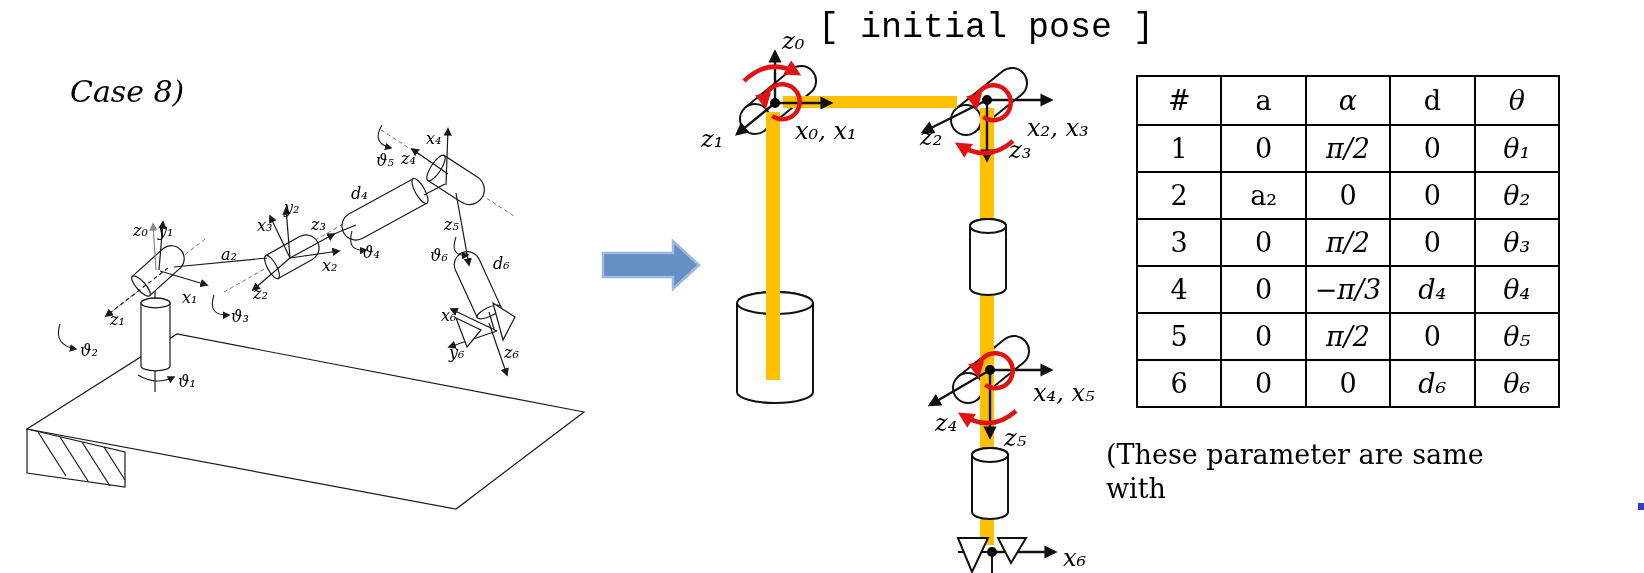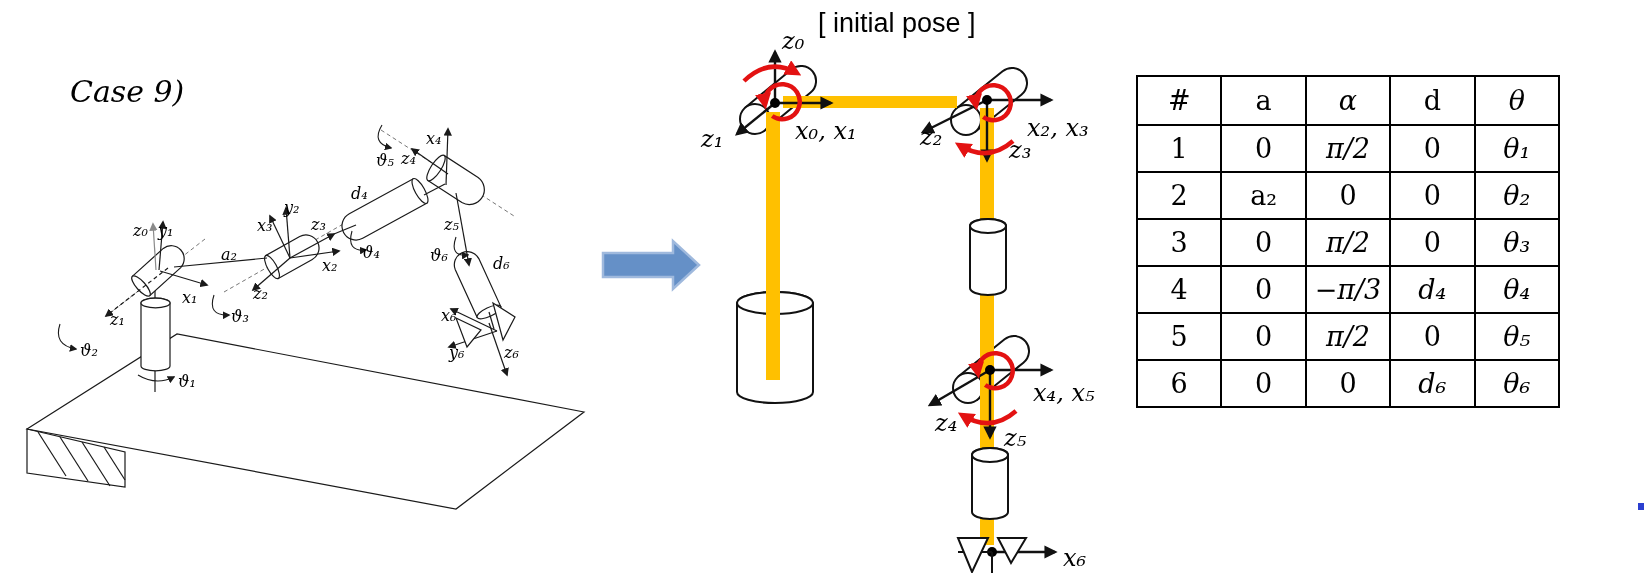--- a/index.html
+++ b/index.html
@@ -3,40 +3,40 @@
 <meta charset="utf-8">
 <style>
   html,body{margin:0;padding:0;background:#fff;}
   #stage{position:relative;width:1644px;height:573px;background:#fff;overflow:hidden;
          font-family:"DejaVu Serif",serif;color:#000;}
   svg{position:absolute;display:block;}
   #left-svg{left:0;top:0;}
   #mid-svg{left:600px;top:0;}
   .case-label{position:absolute;left:70px;top:74px;font-size:30px;font-style:italic;
               font-family:"DejaVu Serif",serif;}
-  .pose-title{position:absolute;left:818px;top:8px;font-size:27px;font-family:Liberation Sans, sans-serif;}
+  .pose-title{position:absolute;left:818px;top:8px;font-size:35px;font-family:Liberation Mono, monospace;}
   table#dh{position:absolute;left:1136px;top:75px;width:424px;border-collapse:collapse;
            table-layout:fixed;}
   #dh th,#dh td{border:2.4px solid #000;text-align:center;vertical-align:middle;
                 font-family:"DejaVu Serif",serif;font-size:27px;font-weight:normal;padding:0;}
   #dh th{height:47px;}
   #dh td{height:45px;}
   #dh .it{font-style:italic;}
   #dh .up{font-style:normal;}
   .caption{position:absolute;left:1106px;top:438px;width:440px;font-size:27px;
            line-height:34px;font-family:"DejaVu Serif",serif;}
   .svg-label{font-family:"DejaVu Serif",serif;font-style:italic;fill:#000;}
   .blue-speck{position:absolute;left:1638px;top:503px;width:6px;height:7px;background:#2b3fd0;}
 </style>
 </head>
 <body>
 
 <div id="stage">
 
-  <div class="case-label">Case 9)</div>
+  <div class="case-label">Case 8)</div>
 
   <svg id="left-svg" width="600" height="573" viewBox="0 0 600 573">
     <defs>
       <marker id="ms" viewBox="0 0 10 10" refX="8" refY="5" markerWidth="7" markerHeight="7" orient="auto">
         <path d="M0,0 L10,5 L0,10 z" fill="#1a1a1a"></path>
       </marker>
       <marker id="msg" viewBox="0 0 10 10" refX="8" refY="5" markerWidth="7" markerHeight="7" orient="auto">
         <path d="M0,0 L10,5 L0,10 z" fill="#8a8a8a"></path>
       </marker>
     </defs>
@@ -296,16 +296,17 @@
       <td class="up">6</td>
       <td class="up">0</td>
       <td class="up">0</td>
       <td class="it">d₆</td>
       <td class="it">θ₆</td>
     </tr>
   </tbody>
     </table>
 
   <div class="caption">
+    <div>(These parameter are same with</div>
   </div>
 
   <div class="blue-speck"></div>
 </div>
 
 </body></html>

